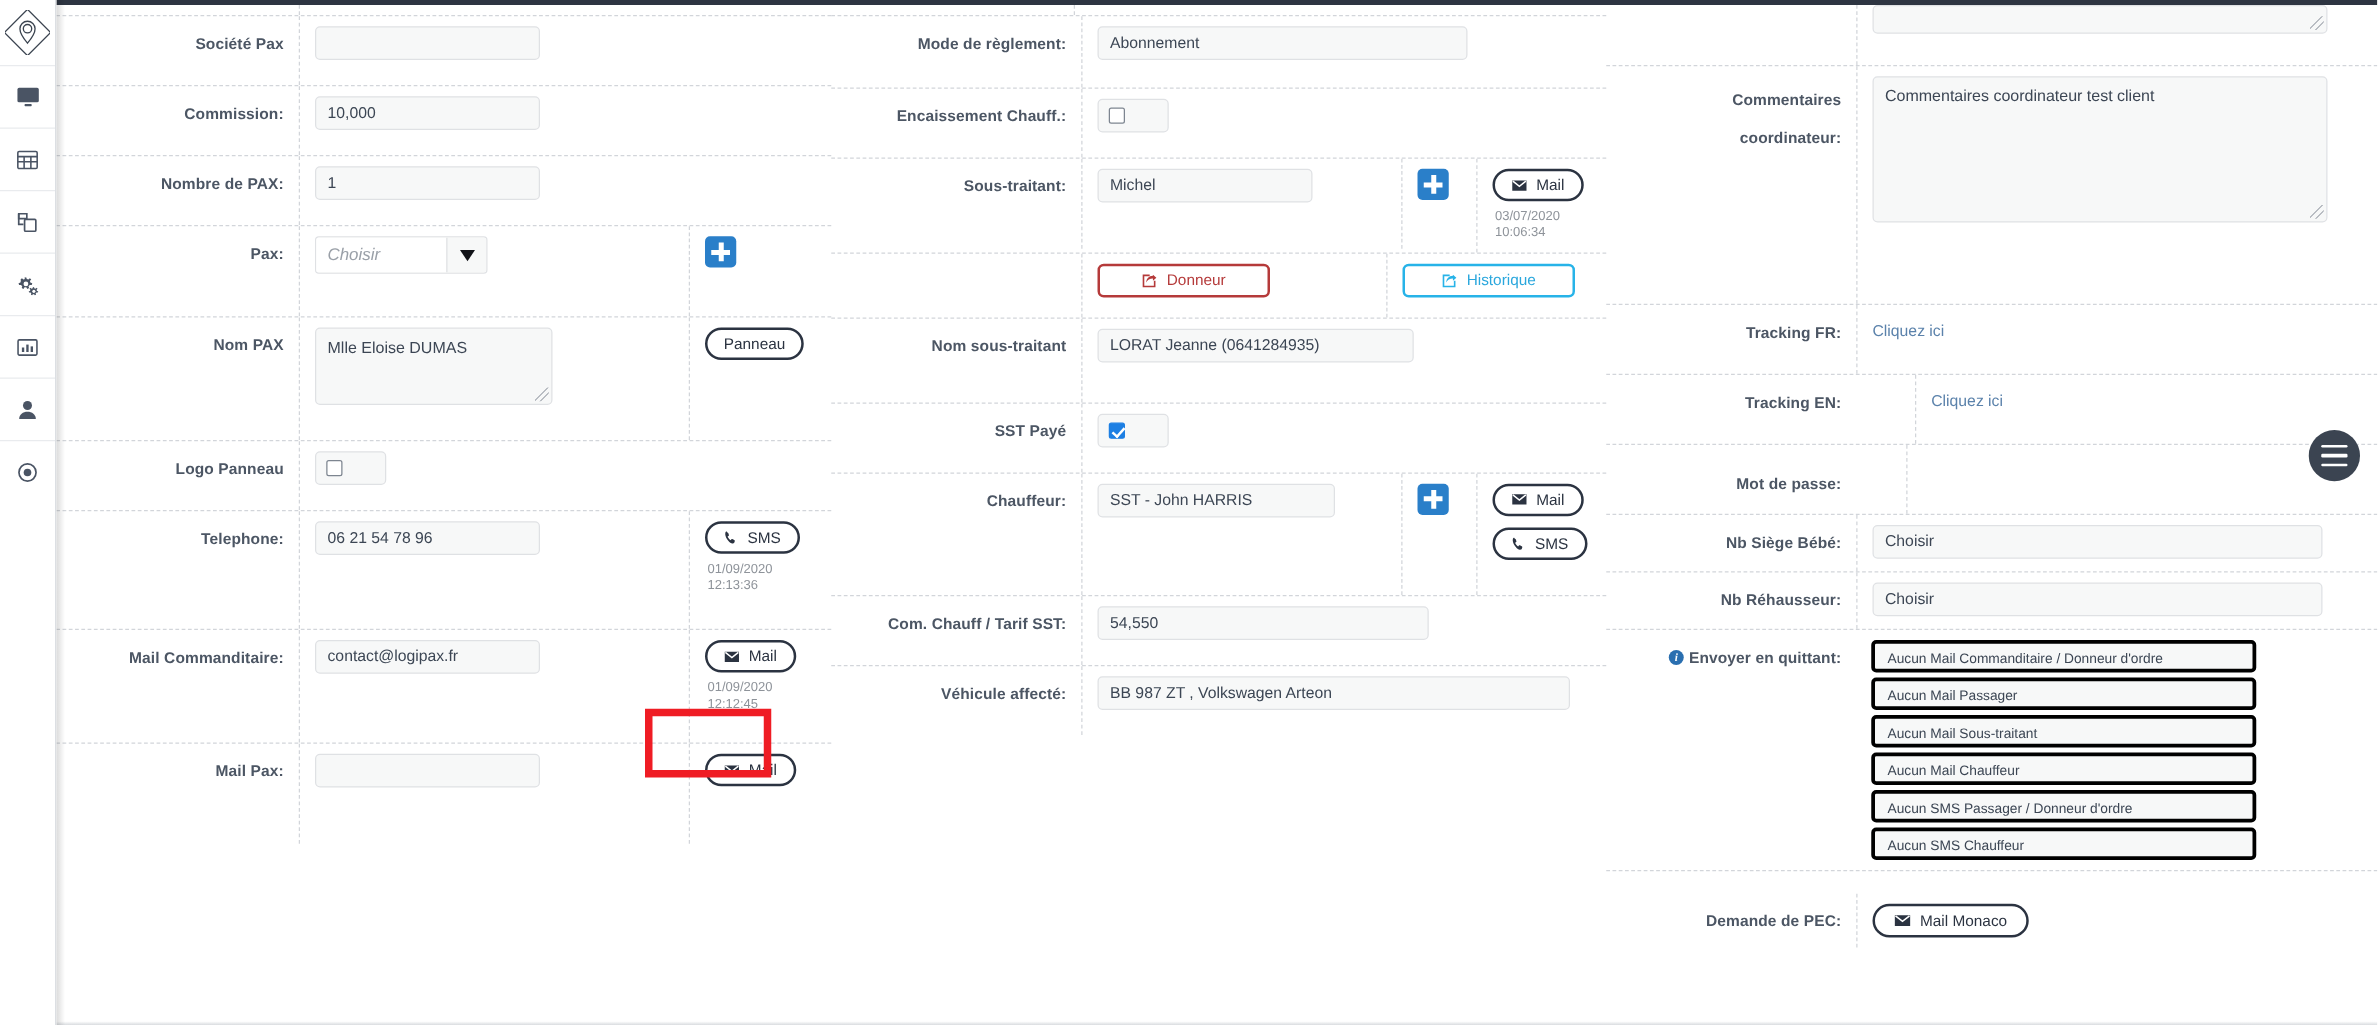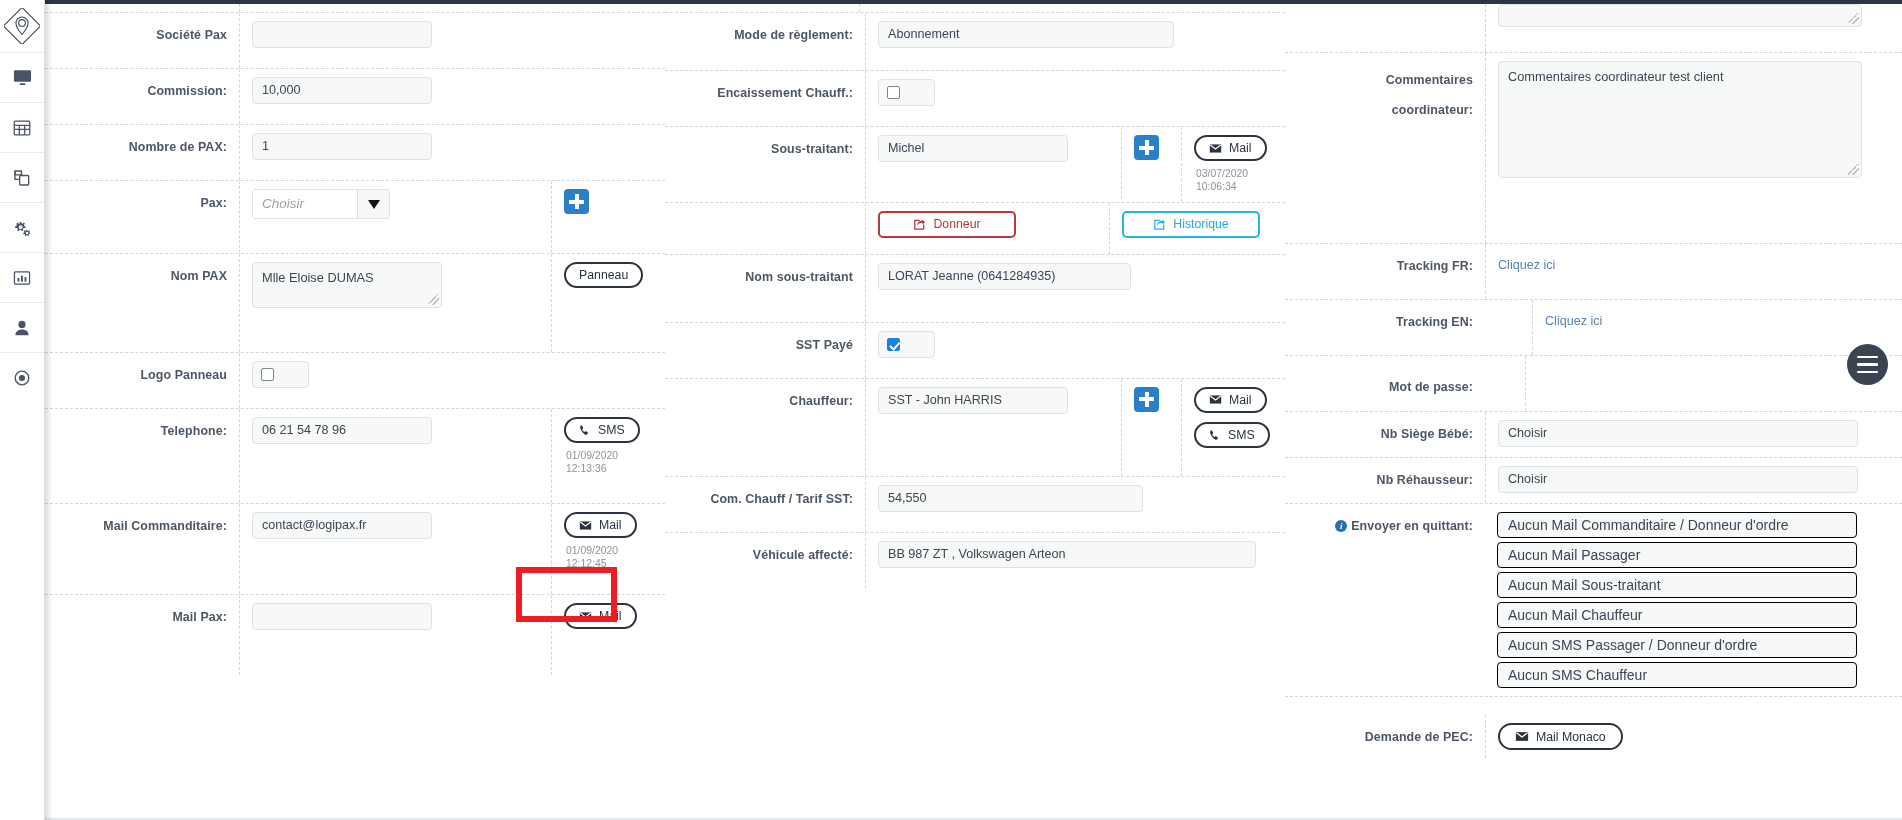--- a/index.html
+++ b/index.html
@@ -289,28 +289,28 @@
     font-size: 12.6px;
     color: #5b82ab;
     text-decoration: none;
     cursor: pointer;
     line-height: 27px;
   }
 
   
   .stack { display: flex; flex-direction: column; gap: 4px; }
   .stackitem {
-    width: 360px;
+    width: 308px;
     background: #f7f8f8;
-    border: 1px solid #000000;
+    border: 3px solid #000000;
     border-radius: 4px;
     height: 26px;
     line-height: 24px;
     padding: 0 10px;
-    font-size: 14px;
+    font-size: 11px;
     color: #3c4654;
     white-space: nowrap;
   }
 
   .info-i {
     display: inline-block;
     width: 12px; height: 12px;
     border-radius: 50%;
     background: #2a6fb0;
     color: #fff;
@@ -494,21 +494,21 @@
             </div>
           </div>
           <div class="aux" style="min-height:72px;width:114px;">
             <div class="plusbtn"></div>
           </div>
         </div>
 
         <div class="row" style="min-height:98px;">
           <div class="lbl">Nom PAX</div>
           <div class="fieldcell" style="min-height:98px;">
-            <div class="ta" style="width:190px;height:46px;">Mlle Eloise  DUMAS</div>
+            <div class="ta" style="width:190px;height:62px;">Mlle Eloise  DUMAS</div>
           </div>
           <div class="aux" style="min-height:98px;width:114px;">
             <button class="btn">Panneau</button>
           </div>
         </div>
 
         <div class="row">
           <div class="lbl">Logo Panneau</div>
           <div class="fieldcell">
             <div class="cbshell">
@@ -599,21 +599,21 @@
           <div class="fieldcell">
             <div class="cbshell">
               <span class="cbox"></span>
             </div>
           </div>
         </div>
 
         <div class="row" style="min-height:72px;">
           <div class="lbl" style="width:200px;flex:0 0 200px;">Sous-traitant:</div>
           <div class="fieldcell" style="min-height:72px;">
-            <div class="inp" style="width:190px;">Michel</div>
+            <div class="inp" style="width:172px;">Michel</div>
           </div>
           <div class="aux" style="min-height:72px;width:60px;">
             <div class="plusbtn"></div>
           </div>
           <div class="aux" style="min-height:72px;width:104px;">
             <button class="btn wide">
               <span>
                 <svg width="13" height="11" viewBox="0 0 16 12">
                   <path d="M1 1h14v10H1z" fill="#2b3341"></path>
                   <path d="M1.6 1.6l6.4 5 6.4-5" stroke="#ffffff" stroke-width="1.5" fill="none"></path>

